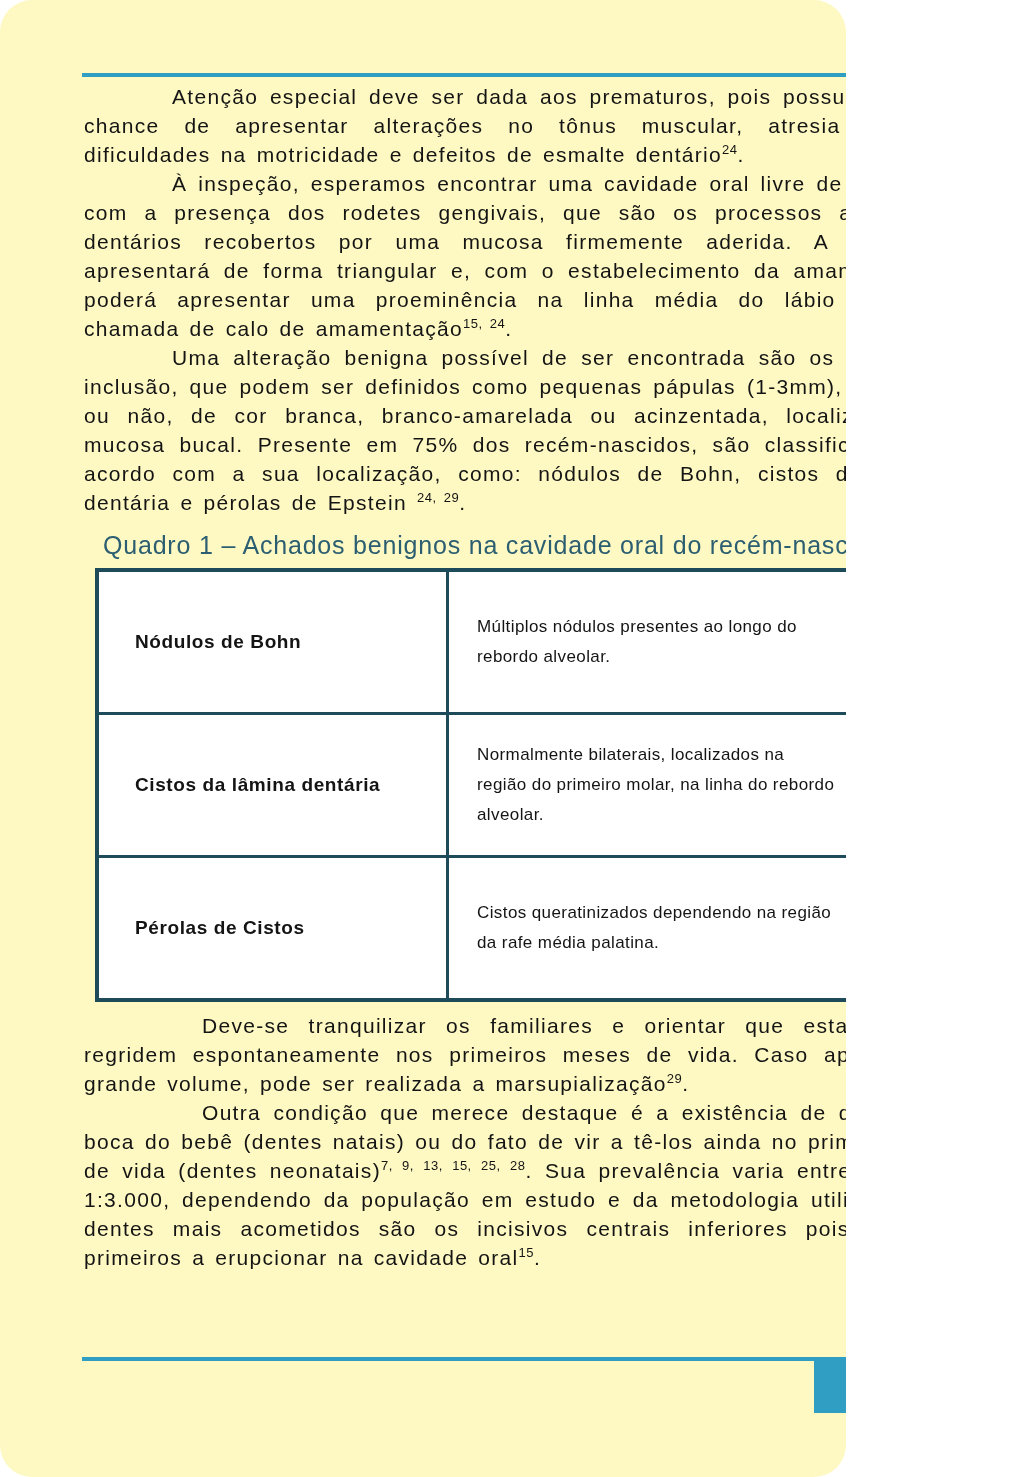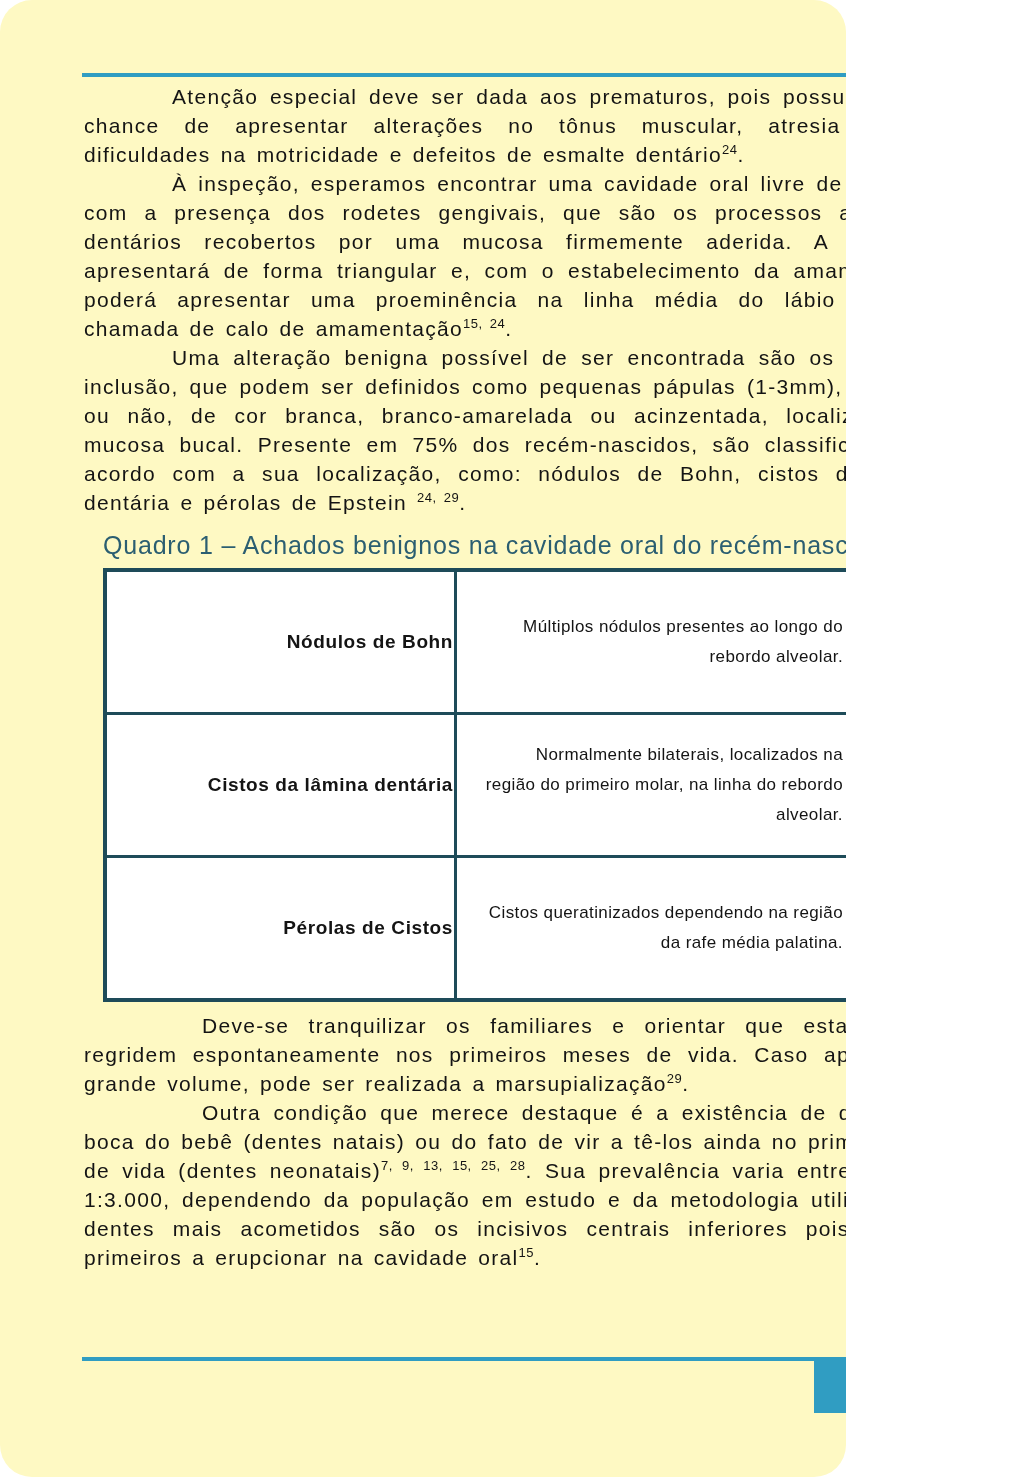--- a/index.html
+++ b/index.html
@@ -42,24 +42,23 @@
     vertical-align:super;
   }
   .caption{
     margin:14px 0 8px 19px;
     color:var(--caption);
     font-size:25px;
     letter-spacing:0.8px;
   }
   table.quadro{
     border-collapse:collapse;
-    margin-left:19px;
+    margin-left:11px;
     width:826px;
     table-layout:fixed;
-    text-align:right;
   }
   table.quadro td{
     border:3px solid var(--border);
     height:138px;
     vertical-align:middle;
     background:#ffffff;
   }
   table.quadro{border:4px solid var(--border);}
   td.term{
     width:310px;

